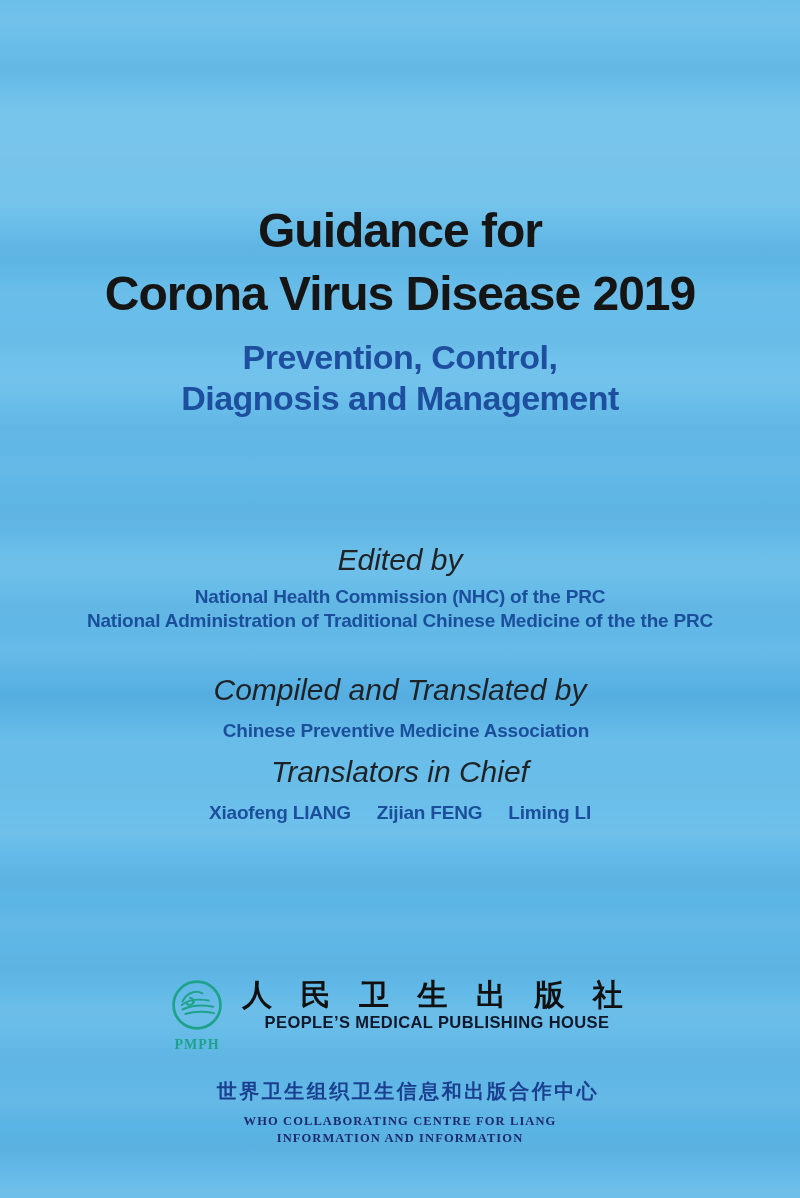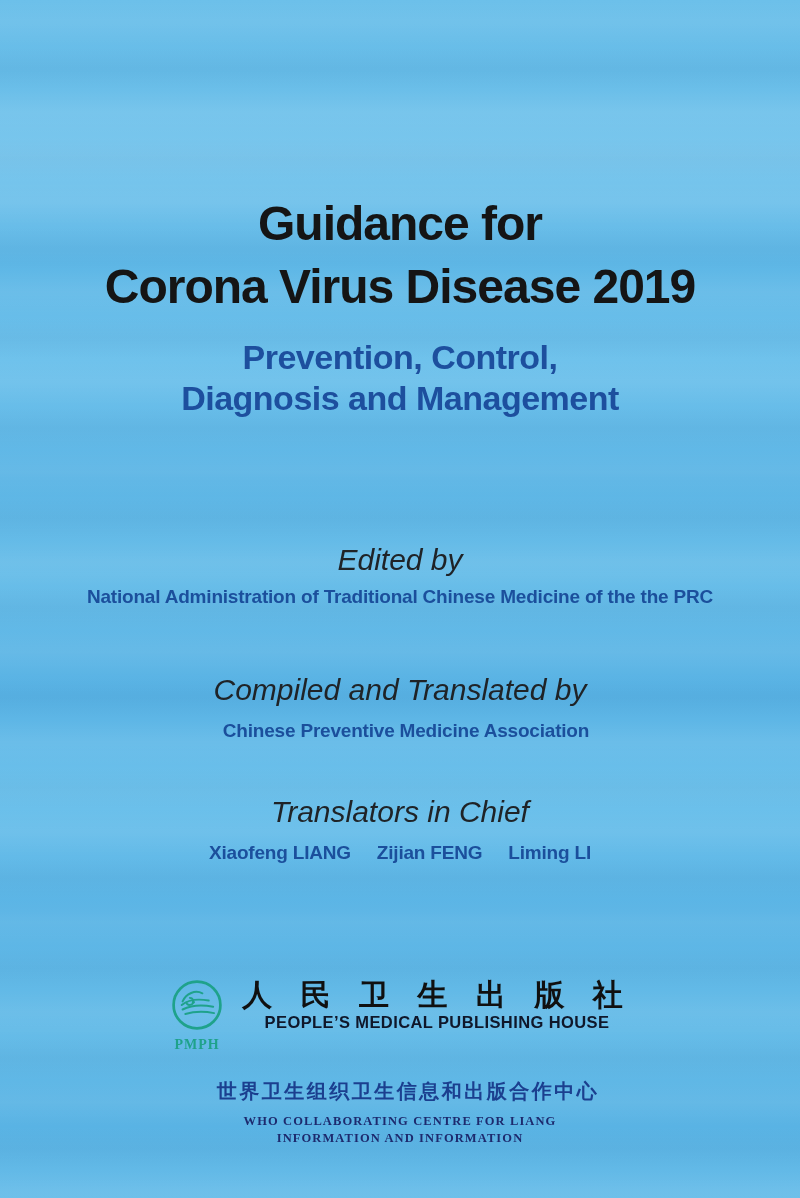--- a/index.html
+++ b/index.html
@@ -32,21 +32,21 @@
         #6ec2ec 66%,
         #5ab4e5 76%,
         #66bce8 86%,
         #59b3e4 94%,
         #68bde9 100%);
   }
   .layer { position: absolute; left: 0; right: 0; text-align: center; }
 
   
   #title-block {
-    top: 192px;
+    top: 199px;
     color: #151515;
     font-size: 48px;
     font-weight: 700;
     line-height: 63px;
     letter-spacing: -1px;
   }
   #subtitle-block {
     top: 337px;
     color: #1d4f9e;
     font-size: 34px;
@@ -68,21 +68,21 @@
     color: #1b4f9c;
     font-size: 19px;
     font-weight: 700;
     line-height: 24px;
     letter-spacing: -0.2px;
   }
   #edited-block { top: 542px; }
   #edited-block .credit-lines { margin-top: 7px; }
   #compiled-block { top: 672px; }
   #compiled-block .credit-lines { margin-top: 11px; padding-left: 12px; }
-  #translators-block { top: 794px; }
+  #translators-block { top: 754px; }
   #translators-block .credit-lines { margin-top: 11px; text-align: center; }
   .names span + span { margin-left: 26px; }
 
   
   #publisher-block {
     top: 978px;
     display: flex;
     justify-content: center;
     align-items: flex-start;
     gap: 16px;
@@ -150,20 +150,21 @@
 </div>
 
 <div class="layer" id="subtitle-block">
   <div>Prevention, Control,</div>
   <div>Diagnosis and Management</div>
 </div>
 
 <div class="layer" id="edited-block">
   <div class="credit-label">Edited by</div>
   <div class="credit-lines">
+    <div class="credit-line">National Health Commission (NHC) of the PRC</div>
     <div class="credit-line">National Administration of Traditional Chinese Medicine of the the PRC</div>
   </div>
 </div>
 
 <div class="layer" id="compiled-block">
   <div class="credit-label">Compiled and Translated by</div>
   <div class="credit-lines">
     <div class="credit-line">Chinese Preventive Medicine Association</div>
   </div>
 </div>

